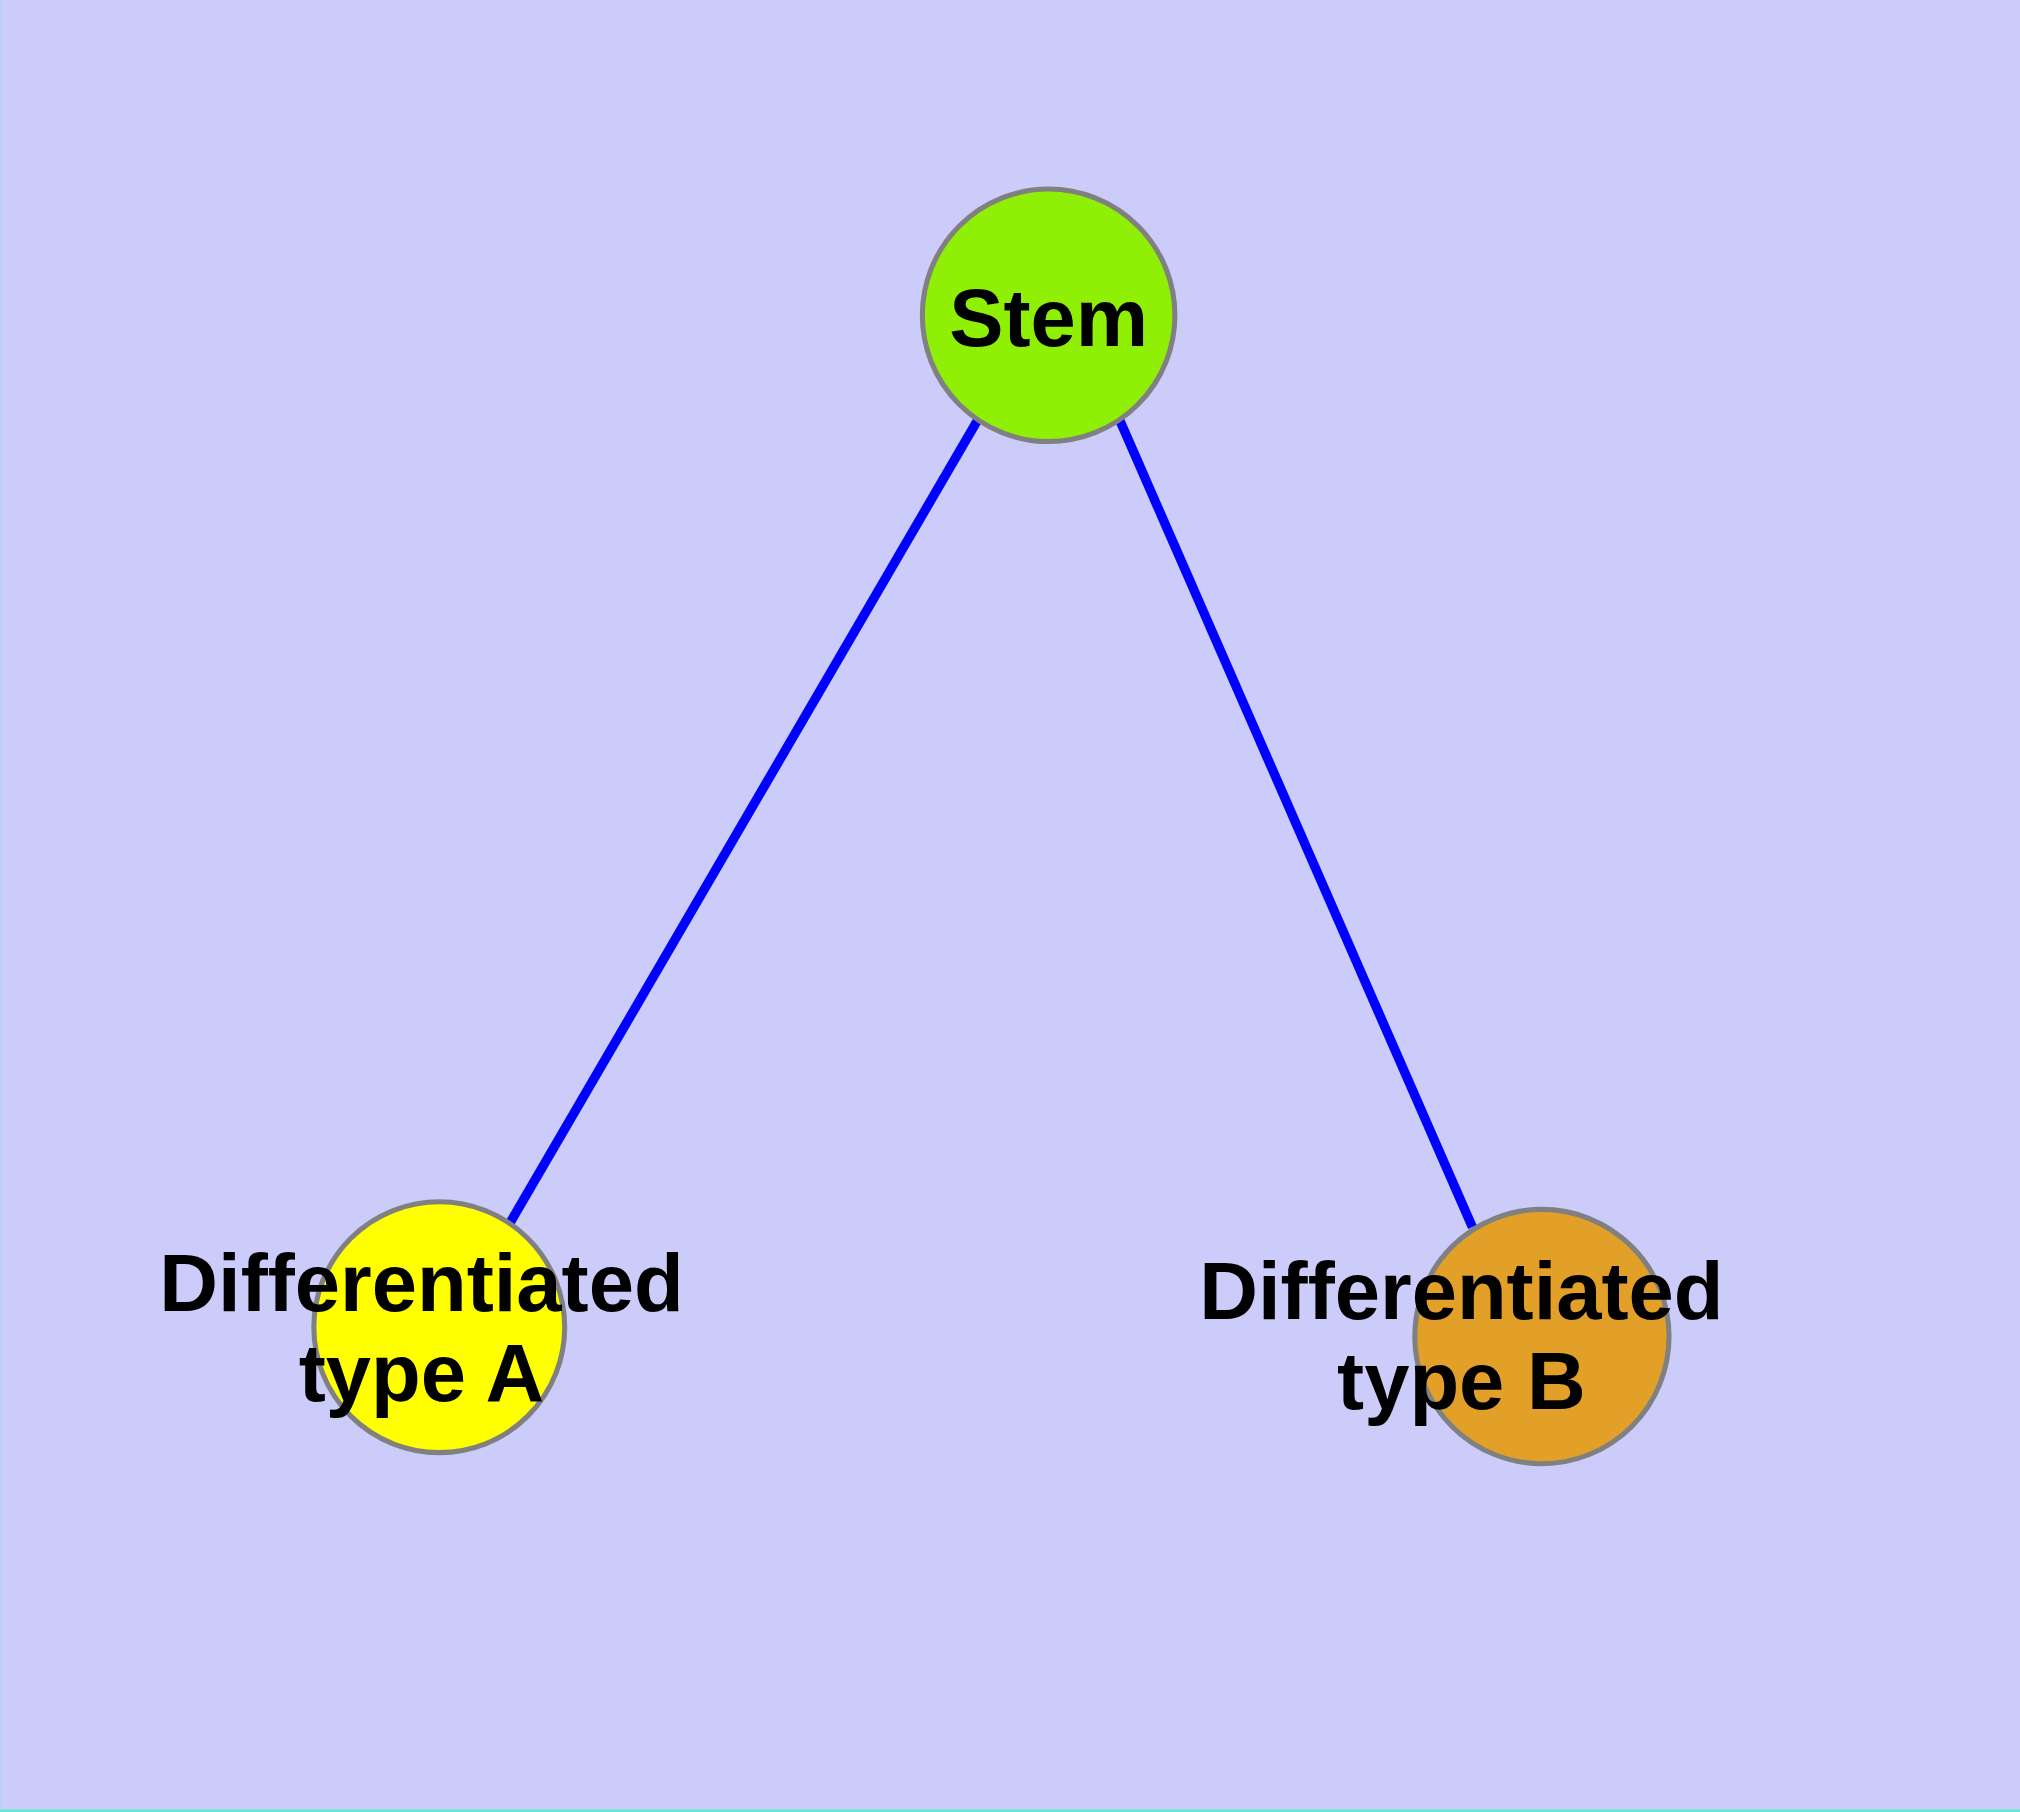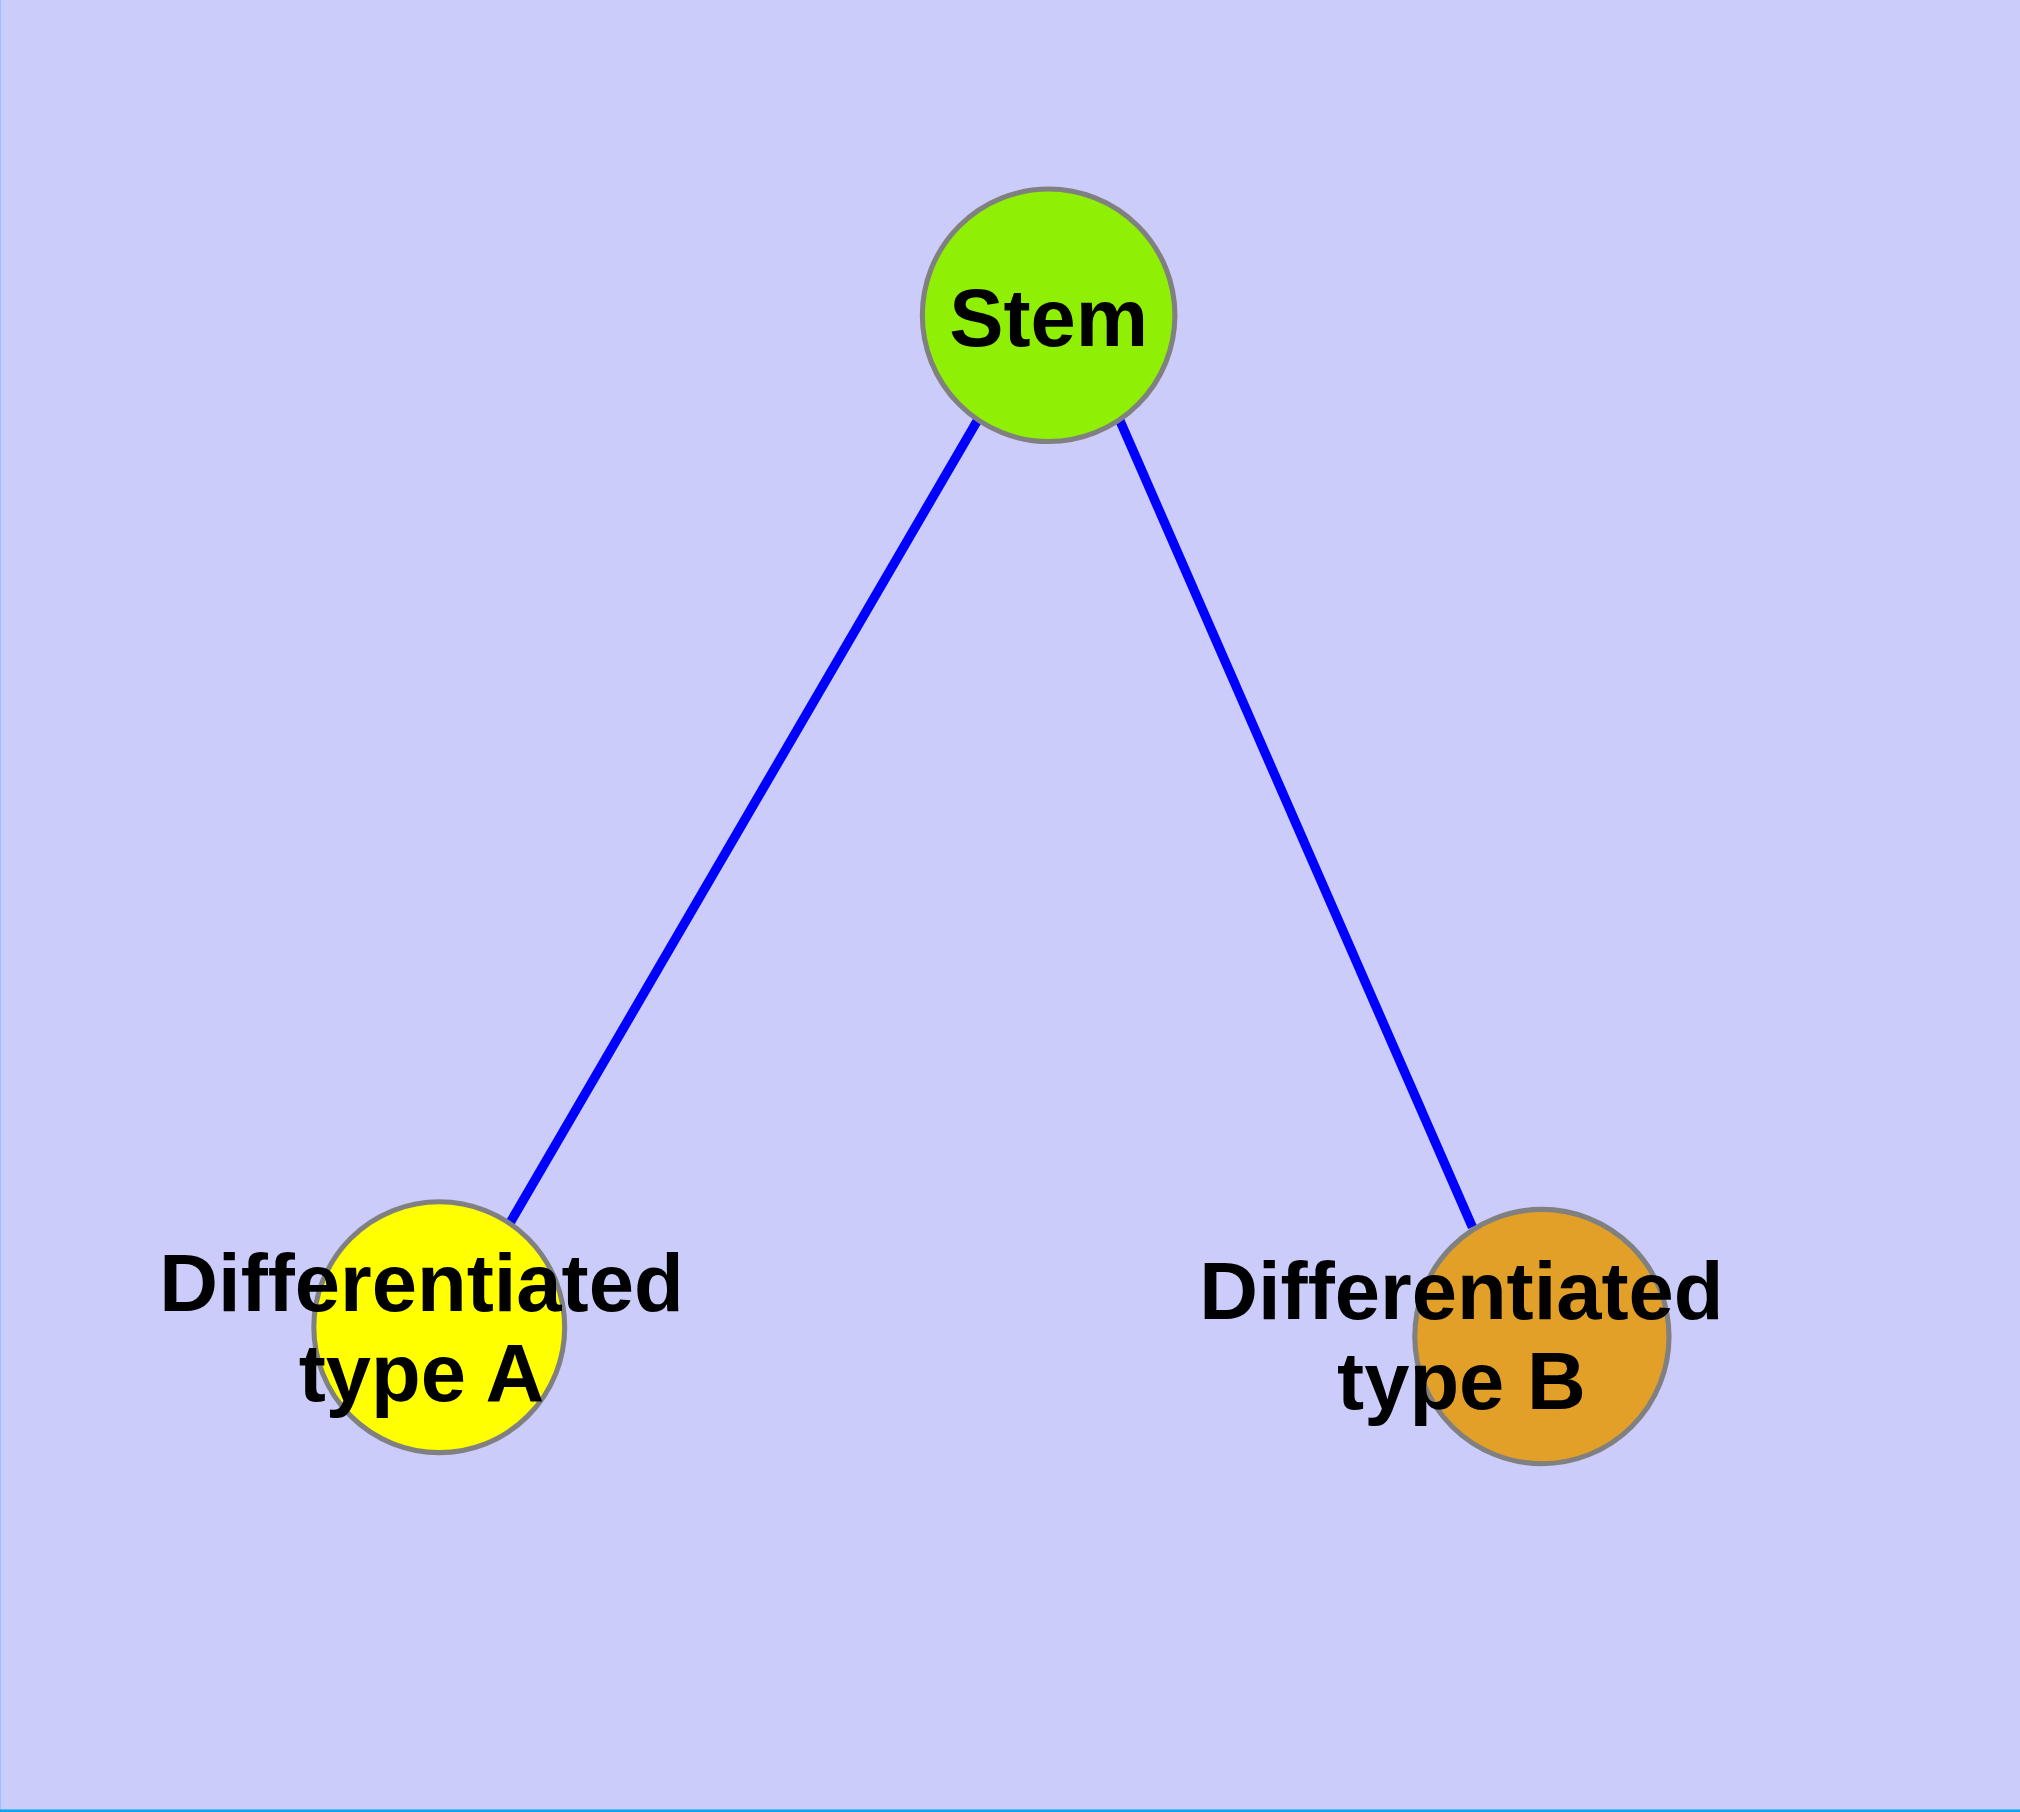--- a/index.html
+++ b/index.html
@@ -31,21 +31,21 @@
     font-family: "Liberation Sans", sans-serif;
     font-weight: bold;
     fill: #000000;
     text-anchor: middle;
     dominant-baseline: alphabetic;
   }
 </style>
 </head>
 <body>
 
-<div id="canvas-wrap" style="width: 2021px; height: 1812px; background: #0ea5e9;">
+<div id="canvas-wrap" style="width: 2021px; height: 1812px; background: #5eead4;">
   <svg id="graph-svg" width="2021" height="1812" viewBox="0 0 2384 2138" xmlns="http://www.w3.org/2000/svg">
 
     <rect id="bg-rect" x="0" y="0" width="2384" height="2135" fill="#ccccfb"></rect>
 
     <g id="edges-layer">
         <line x1="1153" y1="496" x2="602" y2="1442" stroke="#0000ff" stroke-width="11" stroke-linecap="butt"></line>
         <line x1="1321" y1="496" x2="1737" y2="1448" stroke="#0000ff" stroke-width="11" stroke-linecap="butt"></line>
       </g>
     <g id="nodes-layer">
         <circle class="node-circle" cx="1237" cy="372" r="149" fill="#8fef04" stroke="#808080" stroke-width="6"></circle>

